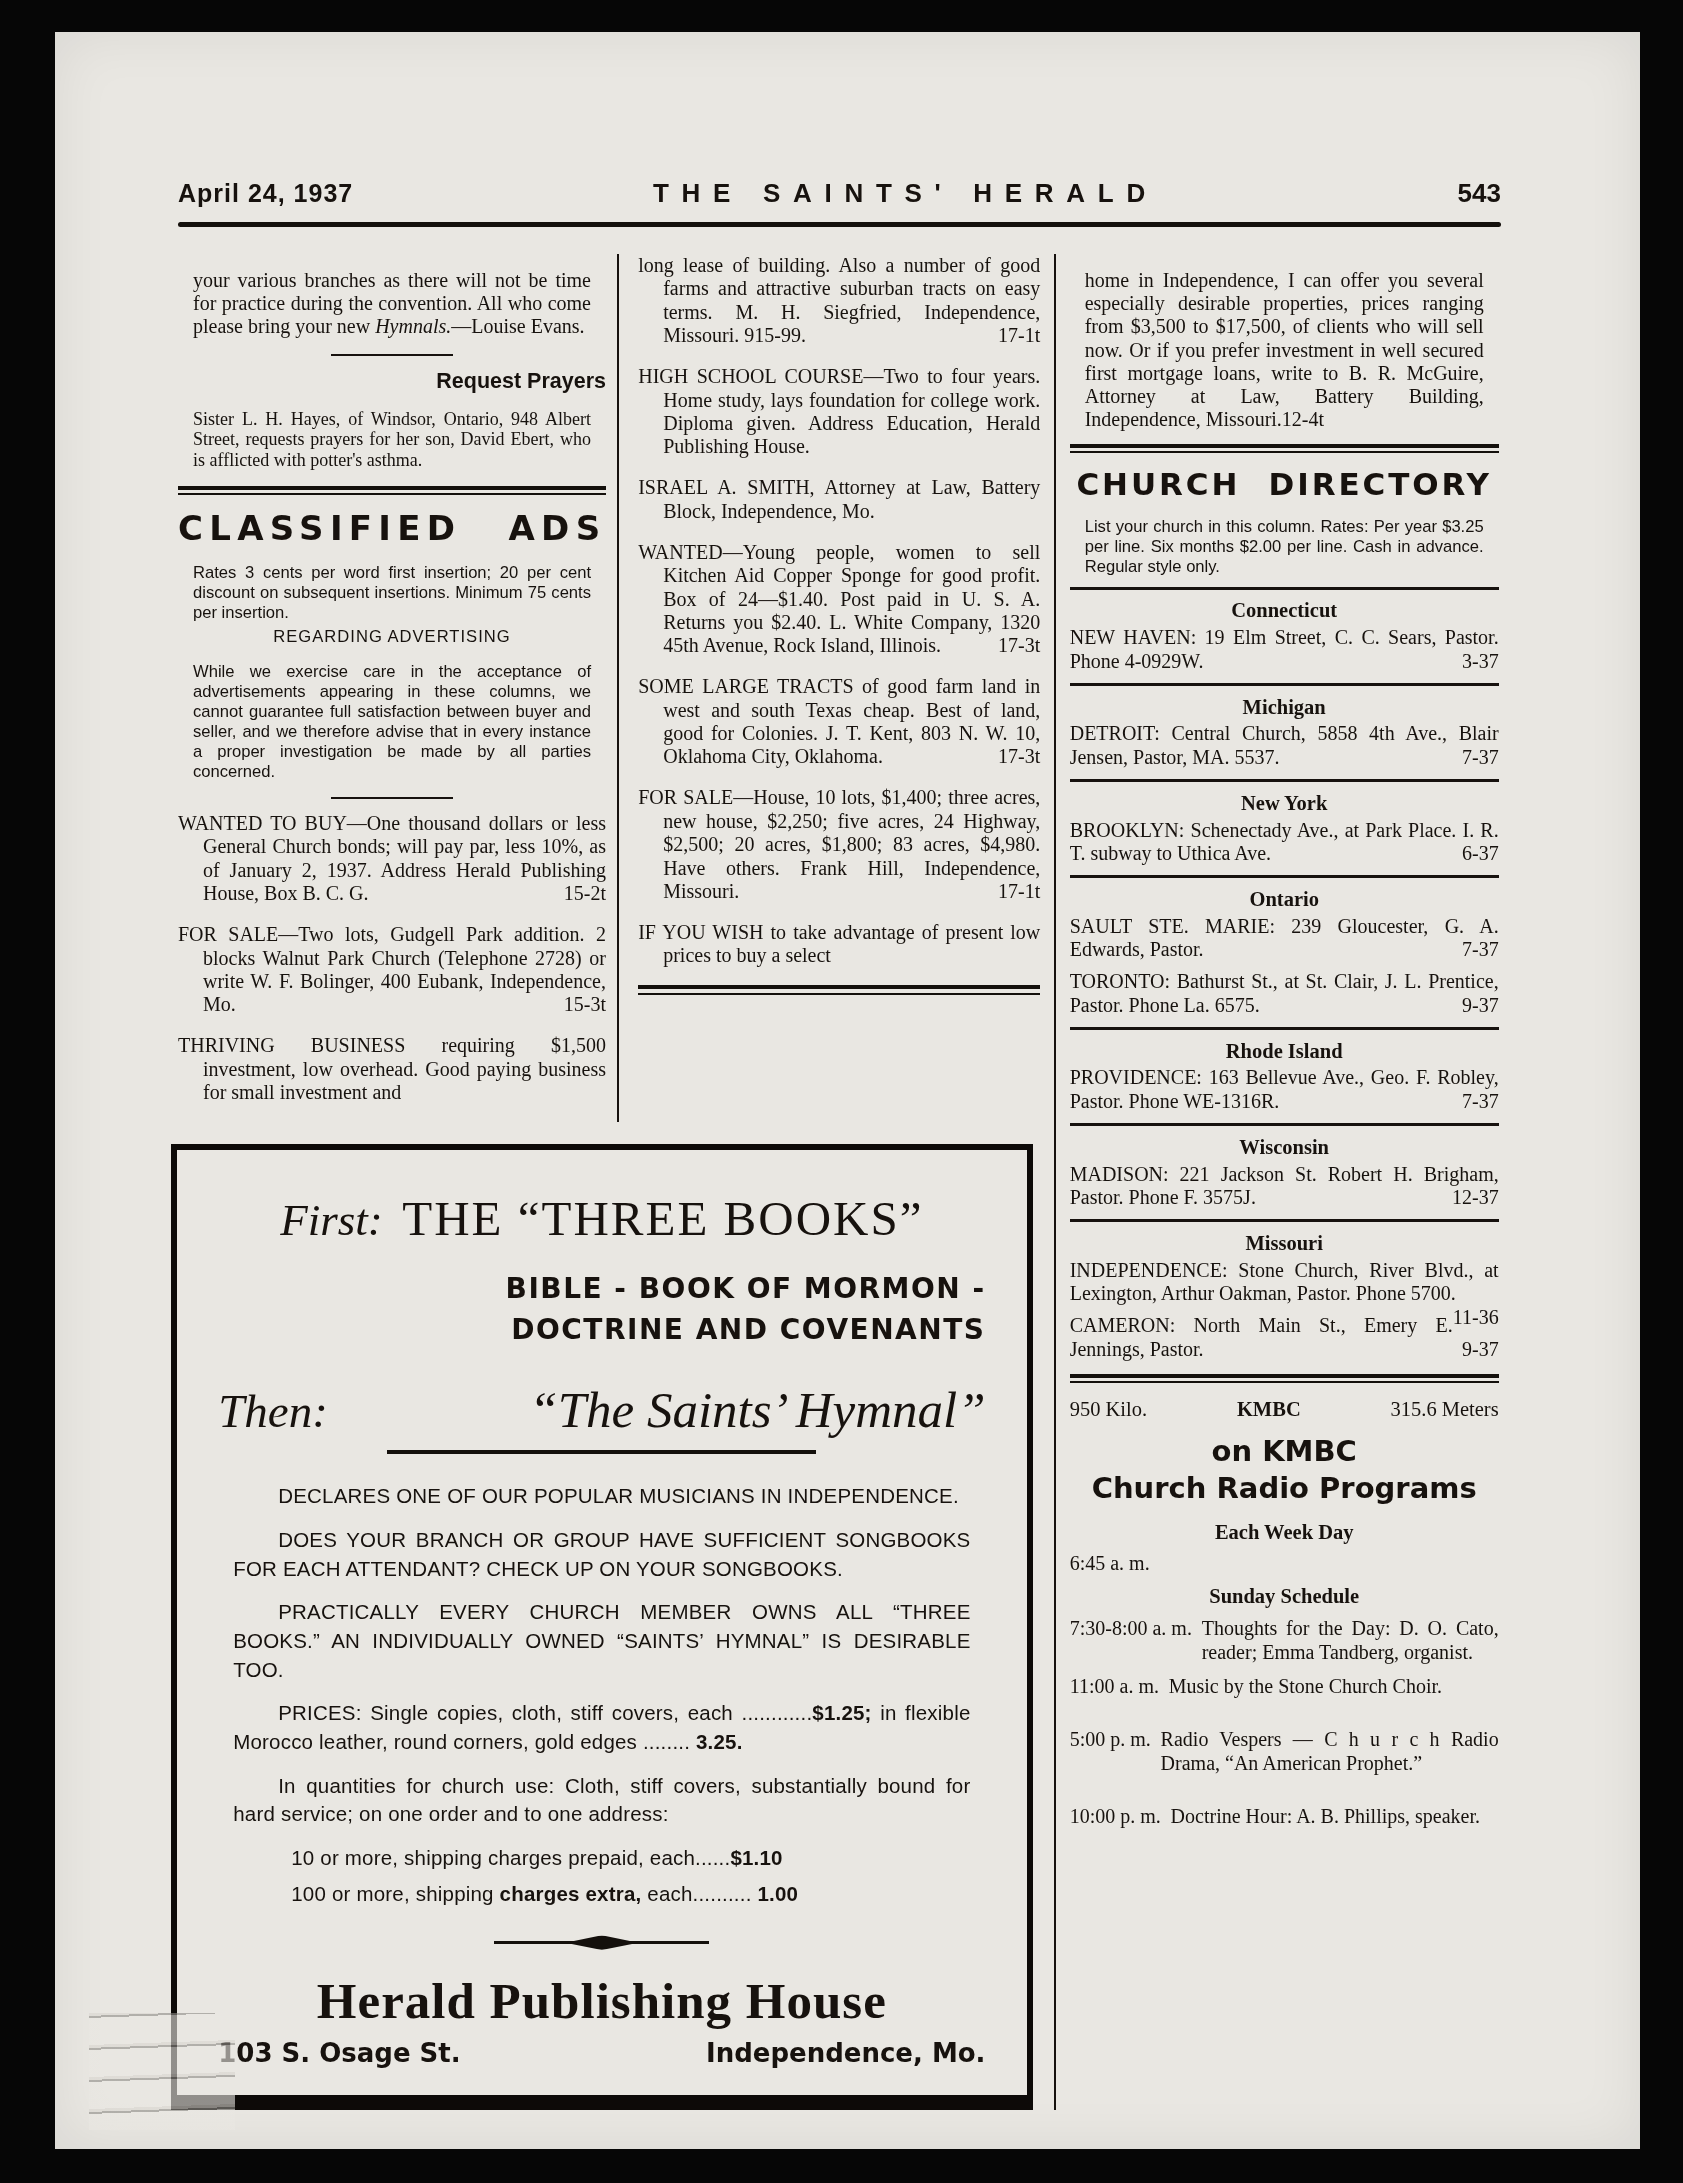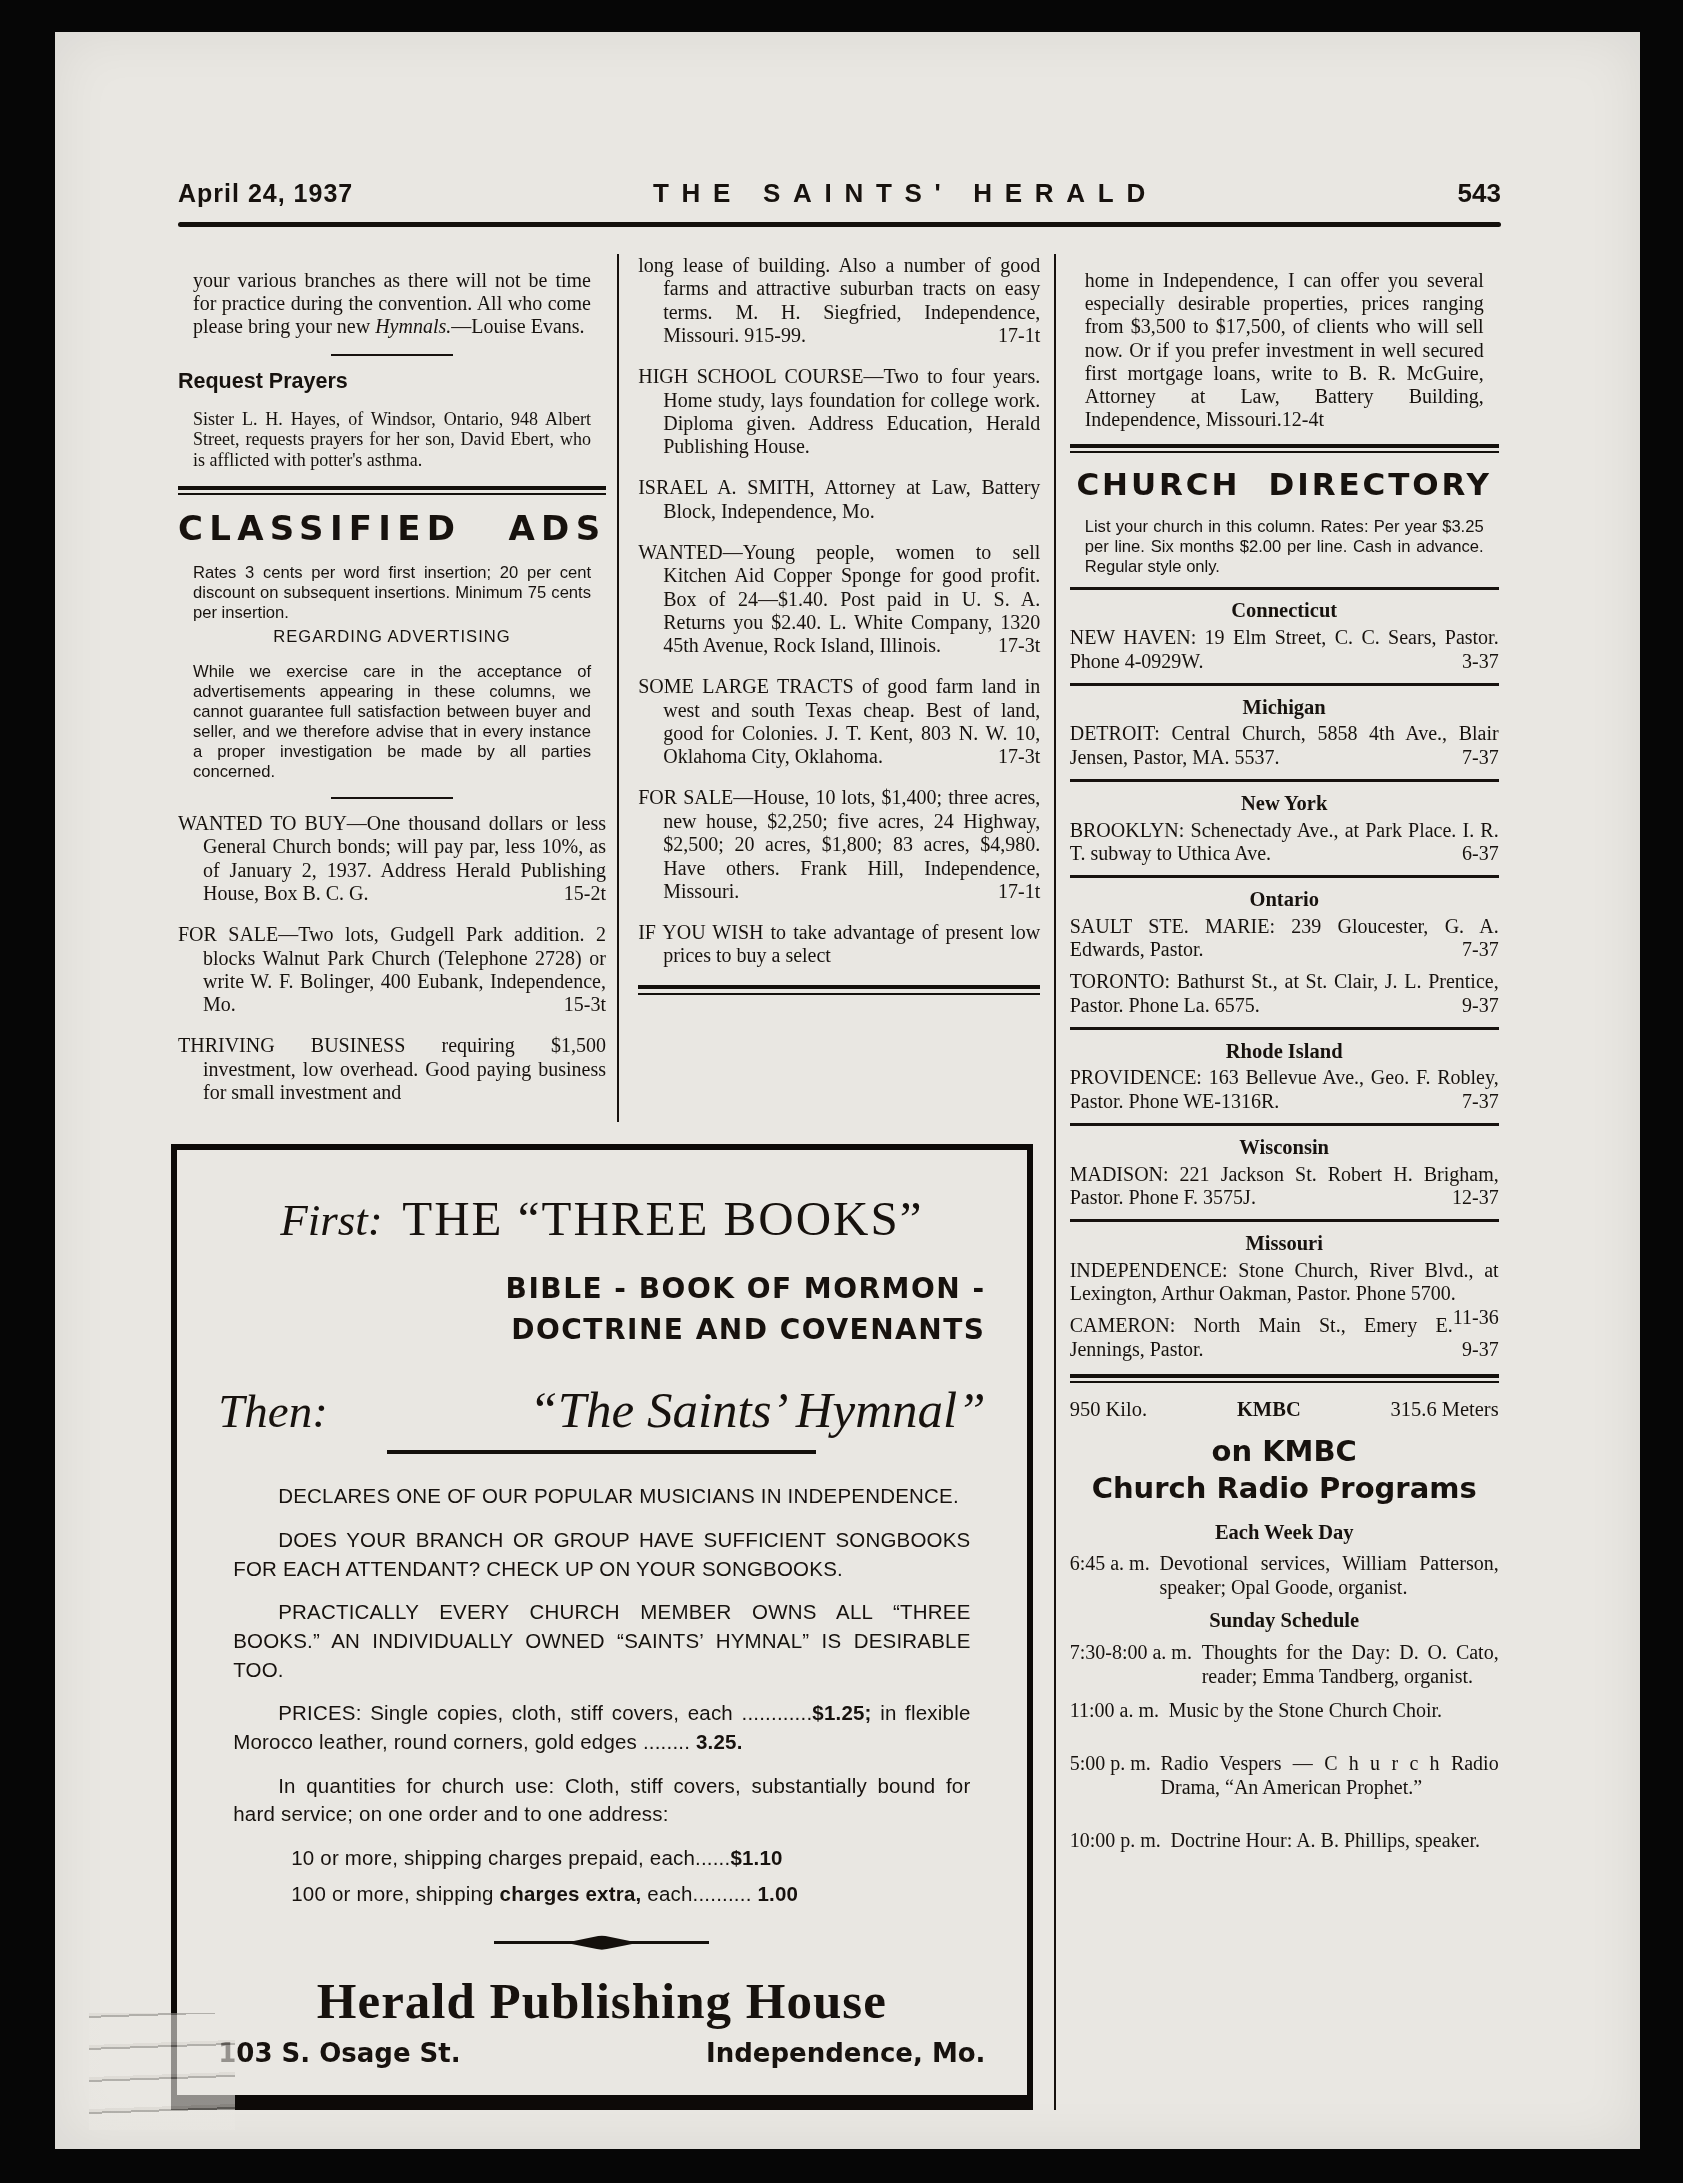--- a/index.html
+++ b/index.html
@@ -38,21 +38,21 @@
   .col-mid{flex:1;padding-left:19.5px;padding-right:13.7px;}
   .col-right{width:429px;padding-left:13.7px;}
   p{margin:15px;}
   .serif-p{font-size:20px;line-height:1.16;text-align:justify;}
   .small-serif{font-size:18px;line-height:1.15;text-align:justify;}
   .sans-sm{font-family:"Liberation Sans","DejaVu Sans",sans-serif;font-size:16.6px;line-height:1.2;text-align:justify;}
   .it{font-style:italic;}
   .divider-short{width:122px;height:2.4px;background:#17120e;margin:14.6px auto 12.7px;}
   .rule-double{border-top:4.4px solid #14100c;border-bottom:2px solid #14100c;height:3.4px;margin:12.7px 0;}
   .rule-med{height:2.9px;background:#17120e;margin:9.8px 0;}
-  .h-req{font-family:"Liberation Sans","DejaVu Sans",sans-serif;font-size:21.5px;font-weight:bold;text-align:left;margin:2.9px 0 10.7px;}
+  .h-req{font-family:"Liberation Sans","DejaVu Sans",sans-serif;font-size:21.5px;font-weight:bold;text-align:right;margin:2.9px 0 10.7px;}
   .h-classified{
     font-family:"DejaVu Sans","Liberation Sans",sans-serif;
     font-size:34px;font-weight:bold;letter-spacing:6.3px;word-spacing:29px;
     margin:2.9px 0 10.7px;white-space:nowrap;
   }
   .h-reg{font-family:"Liberation Sans","DejaVu Sans",sans-serif;font-size:16.6px;font-weight:bold;text-align:center;margin:3.9px 0 1px;font-weight:normal;letter-spacing:1px;}
   .cad{font-size:20px;line-height:1.17;text-align:justify;padding-left:25px;text-indent:-25px;margin-bottom:17.6px;}
   .cad .tag{float:right;}
   .mb10{margin-bottom:4.9px;}
   .mb20{margin-bottom:9.8px;}
@@ -240,21 +240,20 @@
           <span class="mid">KMBC</span>
           <span>315.6 Meters</span>
         </div>
         <div class="h-radio">
           <div>on KMBC</div>
           <div>Church Radio Programs</div>
         </div>
         <h5 class="h-sched">Each Week Day</h5>
         <div class="rentry">
           <span class="rtime">6:45 a. m.</span>
-          <span class="rdesc">Devotional services, William Patterson, speaker; Opal Goode, organist.</span>
         </div>
         <h5 class="h-sched">Sunday Schedule</h5>
         <div class="rentry">
           <span class="rtime">7:30-8:00 a. m.</span>
           <span class="rdesc">Thoughts for the Day: D. O. Cato, reader; Emma Tandberg, organist.</span>
         </div>
         <div class="rentry">
           <span class="rtime">11:00 a. m.</span>
           <span class="rdesc">Music by the Stone Church Choir.</span>
         </div>

